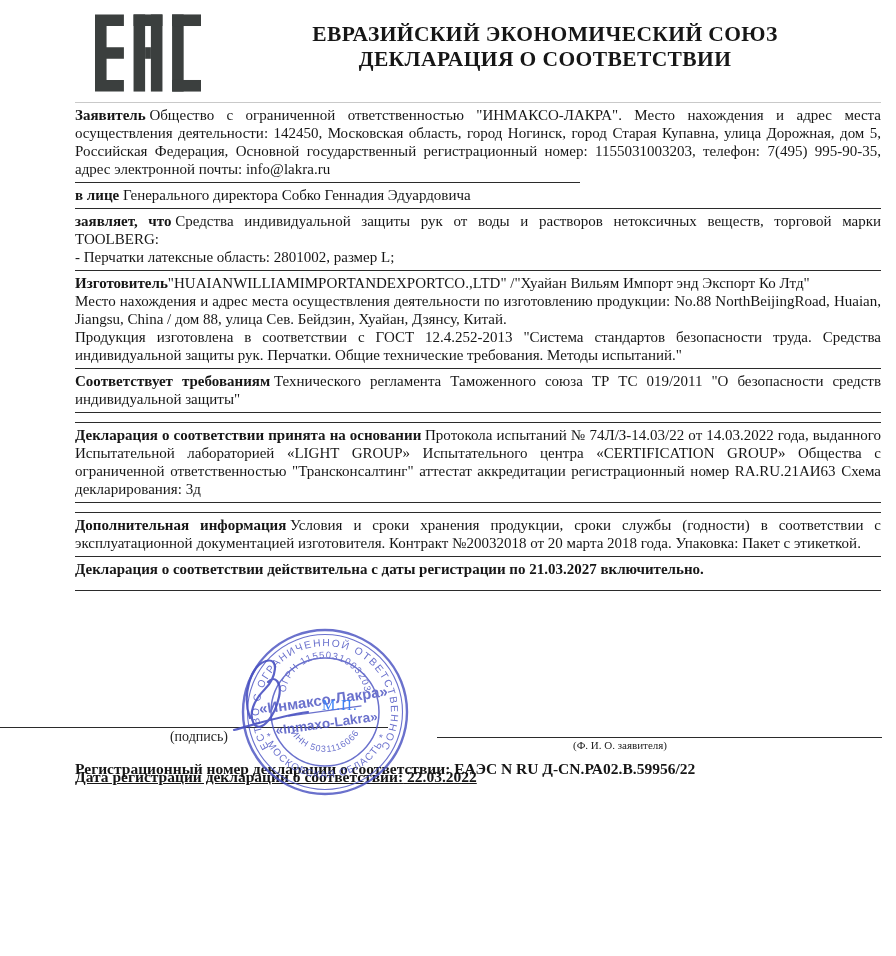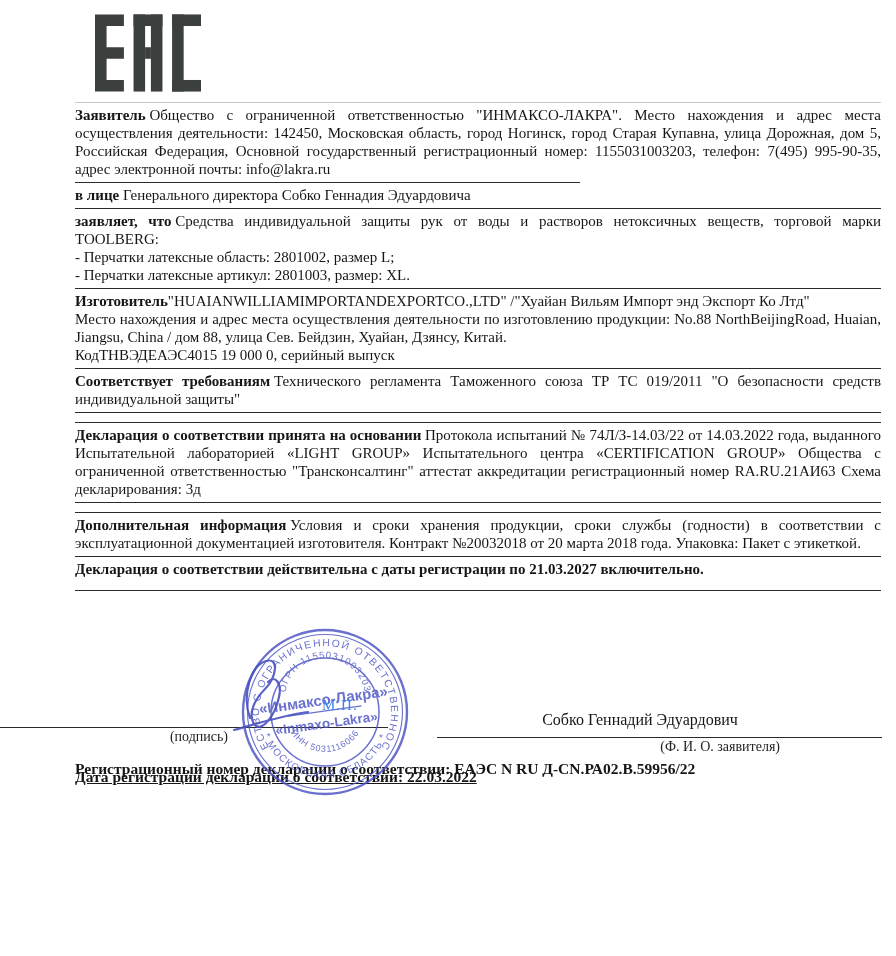--- a/index.html
+++ b/index.html
@@ -21,21 +21,21 @@
   .dbl-gap{height:9px;}
   .bt{border-top:1.6px solid #2b2b2b;}
   .bold-line p{font-weight:bold;}
   .validity{padding-bottom:12px;}
   
   .sig-line-left{position:absolute;left:0;top:727px;width:388px;border-top:1.6px solid #2b2b2b;}
   .sign-caption{position:absolute;left:128px;top:729px;width:100px;text-align:right;
                 font-size:14px;color:#222;}
   .sig-line-right{position:absolute;left:437px;top:737px;width:445px;border-top:1.6px solid #2b2b2b;}
   .applicant-name{position:absolute;left:460px;top:711px;width:360px;text-align:center;font-size:16px;}
-  .name-caption{position:absolute;left:460px;top:739px;width:320px;text-align:right;font-size:14px;color:#222;}
+  .name-caption{position:absolute;left:460px;top:739px;width:320px;text-align:center;font-size:11px;color:#222;}
   .mp-mark{position:absolute;left:322px;top:697px;font-size:15px;letter-spacing:1px;color:#3b82f6;z-index:3;}
   
   .stamp{position:absolute;left:240px;top:627px;width:170px;height:170px;opacity:.82;z-index:2;}
   .stamp text{font-family:"Liberation Sans", sans-serif;fill:var(--ink,#4a52c2);}
   .stamp .ring-t{font-size:10.3px;letter-spacing:1.6px;}
   .stamp .ring-b{font-size:10px;letter-spacing:1.2px;}
   .stamp .inner-t{font-size:9.5px;letter-spacing:1px;}
   .stamp .inner-b{font-size:9px;letter-spacing:.8px;}
   .stamp .c1{font-size:15px;font-weight:bold;}
   .stamp .c2{font-size:13.5px;font-weight:bold;}
@@ -57,43 +57,46 @@
         <rect x="40" y="0" width="12" height="80"></rect>
         <rect x="58" y="0" width="12" height="80"></rect>
         <rect x="52" y="34" width="6" height="12"></rect>
         <rect x="80" y="0" width="12" height="80"></rect>
         <rect x="80" y="0" width="30" height="12"></rect>
         <rect x="80" y="68" width="30" height="12"></rect>
       </g>
     </svg>
   </div>
 
+  <div class="titles">
+    <div class="title">ЕВРАЗИЙСКИЙ ЭКОНОМИЧЕСКИЙ СОЮЗ</div>
+    <div class="title">ДЕКЛАРАЦИЯ О СООТВЕТСТВИИ</div>
+  </div>
 
   <div class="content">
 
     <div class="sec rule-top" style="border-bottom:none;">
       <p><span class="lead">Заявитель</span><span>Общество с ограниченной ответственностью "ИНМАКСО-ЛАКРА". Место нахождения и адрес места осуществления деятельности: 142450, Московская область, город Ногинск, город Старая Купавна, улица Дорожная, дом 5, Российская Федерация, Основной государственный регистрационный номер: 1155031003203, телефон: 7(495) 995-90-35, адрес электронной почты: info@lakra.ru</span></p>
     </div>
 
     <div class="rule-partial"></div>
 
     <div class="sec">
       <p><span class="lead">в лице</span><span>Генерального директора Собко Геннадия Эдуардовича</span></p>
     </div>
 
     <div class="sec">
       <p><span class="lead">заявляет, что</span><span>Средства индивидуальной защиты рук от воды и растворов нетоксичных веществ, торговой марки TOOLBERG:</span></p>
       <p class="item">- Перчатки латексные область: 2801002, размер L;</p>
-      <p class="item">- Перчатки латексные артикул: 2801003, размер: XL.</p>
     </div>
 
     <div class="sec">
       <p><span class="lead tight">Изготовитель</span><span>"HUAIANWILLIAMIMPORTANDEXPORTCO.,LTD" /"Хуайан Вильям Импорт энд Экспорт Ко Лтд"</span></p>
       <p>Место нахождения и адрес места осуществления деятельности по изготовлению продукции: No.88 NorthBeijingRoad, Huaian, Jiangsu, China / дом 88, улица Сев. Бейдзин, Хуайан, Дзянсу, Китай.</p>
-      <p class="item">КодТНВЭДЕАЭС4015 19 000 0, серийный выпуск</p>
+      <p>Продукция изготовлена в соответствии с ГОСТ 12.4.252-2013 "Система стандартов безопасности труда. Средства индивидуальной защиты рук. Перчатки. Общие технические требования. Методы испытаний."</p>
     </div>
 
     <div class="sec">
       <p><span class="lead">Соответствует требованиям</span><span>Технического регламента Таможенного союза ТР ТС 019/2011 "О безопасности средств индивидуальной защиты"</span></p>
     </div>
 
     <div class="dbl-gap"></div>
 
     <div class="sec bt">
       <p><span class="lead">Декларация о соответствии принята на основании</span><span>Протокола испытаний № 74Л/З-14.03/22 от 14.03.2022 года, выданного Испытательной лабораторией «LIGHT GROUP» Испытательного центра «CERTIFICATION GROUP» Общества с ограниченной ответственностью "Трансконсалтинг" аттестат аккредитации регистрационный номер RA.RU.21АИ63 Схема декларирования: 3д</span></p>
@@ -107,21 +110,20 @@
 
     <div class="sec bold-line validity">
       <p>Декларация о соответствии действительна с даты регистрации по 21.03.2027 включительно.</p>
     </div>
   </div>
 
   <div class="sig-line-left"></div>
   <div class="sign-caption">(подпись)</div>
   <div class="mp-mark">М.П.</div>
   <div class="sig-line-right"></div>
-  <div class="applicant-name">Собко Геннадий Эдуардович</div>
   <div class="name-caption">(Ф. И. О. заявителя)</div>
 
   <div class="signature-ink">
     <svg viewBox="0 0 100 100" width="100" height="100" aria-hidden="true">
       <g fill="none" stroke="var(--ink,#4a52c2)" stroke-width="2.2" stroke-linecap="round">
         <path d="M30,66 C22,44 30,14 46,9 C60,5 56,26 45,37 C34,48 28,62 34,72 C41,82 55,64 59,45 C62,31 55,22 48,30"></path>
         <path d="M14,78 C36,72 60,64 88,60"></path>
       </g>
     </svg>
   </div>

